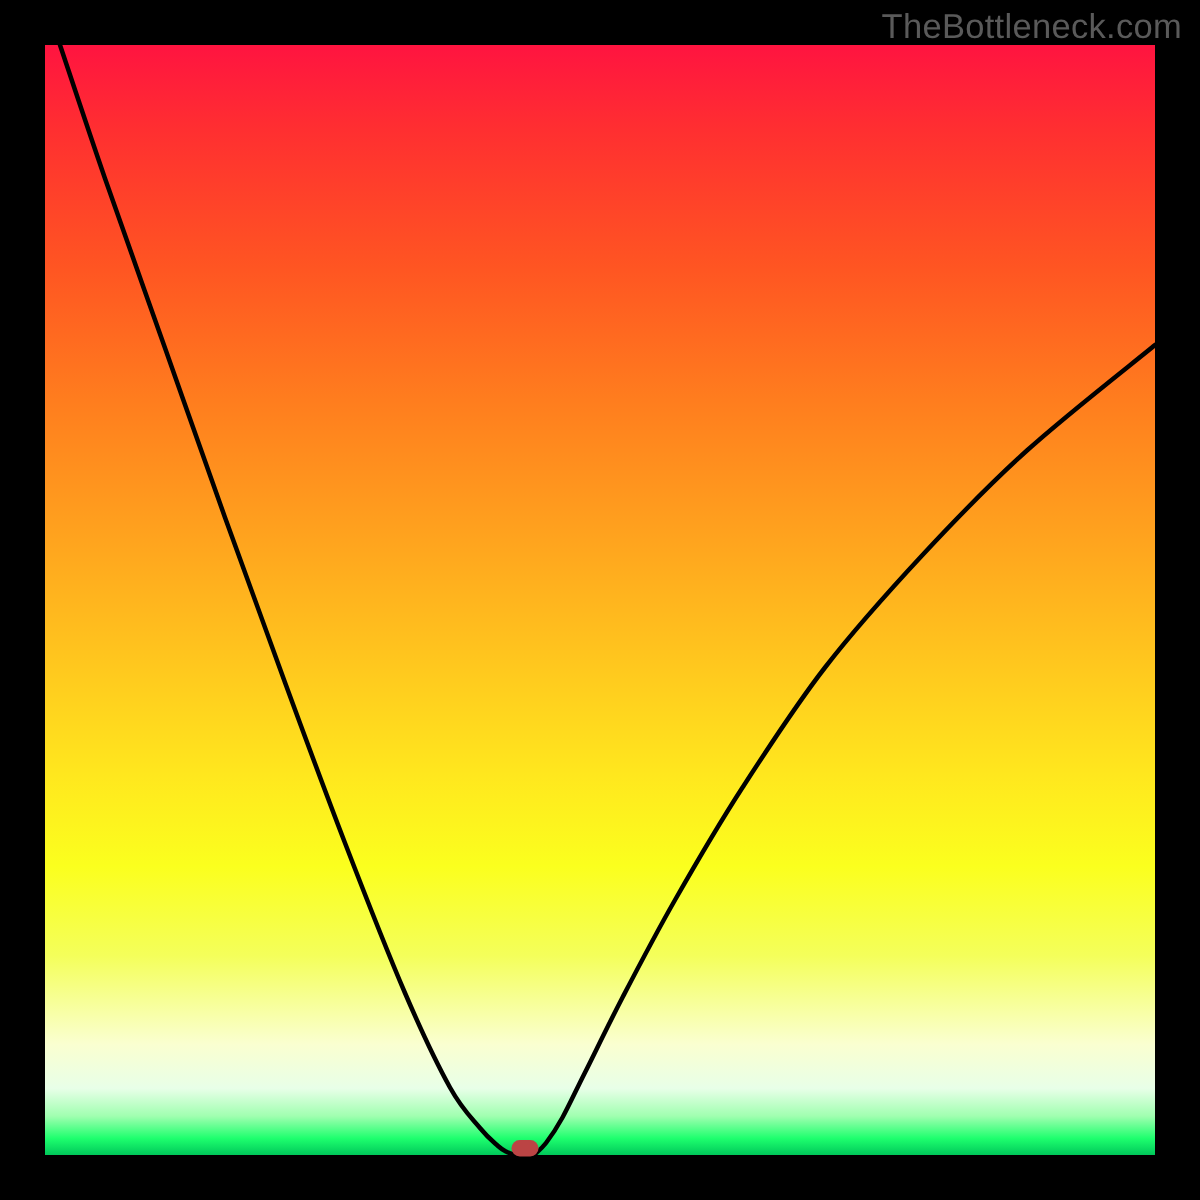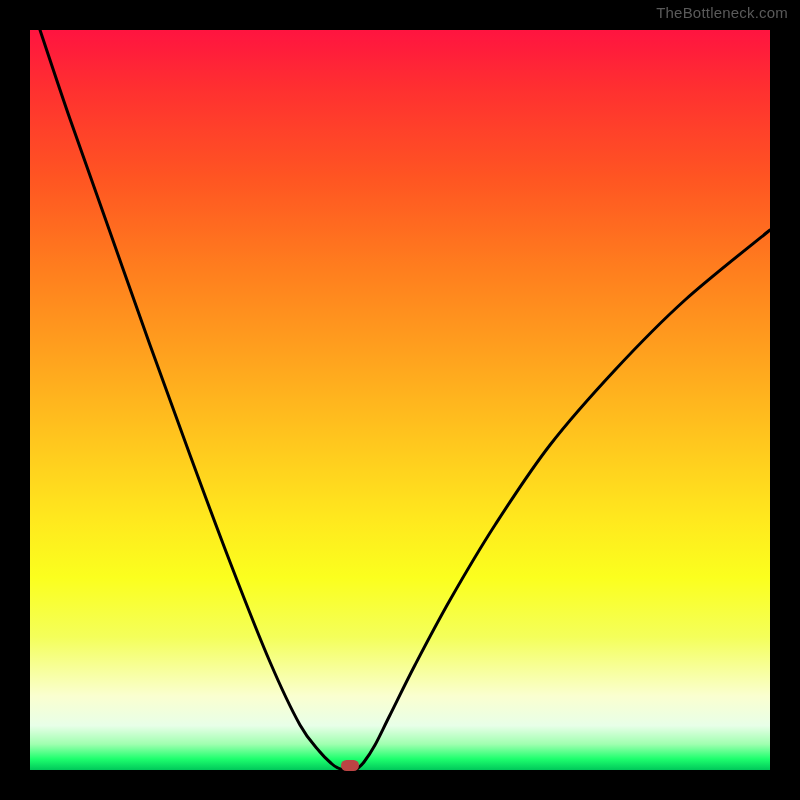--- a/index.html
+++ b/index.html
@@ -31,21 +31,21 @@
       #a0ffb0 96.5%,
       #1eff6e 98.5%,
       #00c85a 100%
     );
   }
   .watermark {
     position: absolute;
     top: 4px;
     right: 12px;
     font-family: Arial, Helvetica, sans-serif;
-    font-size: 15px;
+    font-size: 23px;
     color: #5a5a5a;
     letter-spacing: 0.2px;
   }
   .curve {
     position: absolute;
     left: 0; top: 0;
     width: 740px; height: 740px;
   }
   .marker {
     position: absolute;

